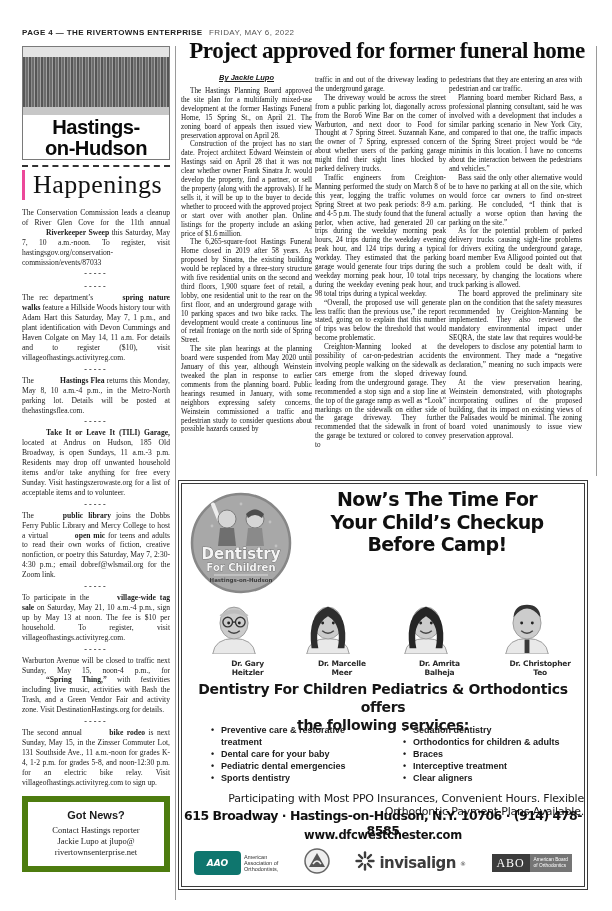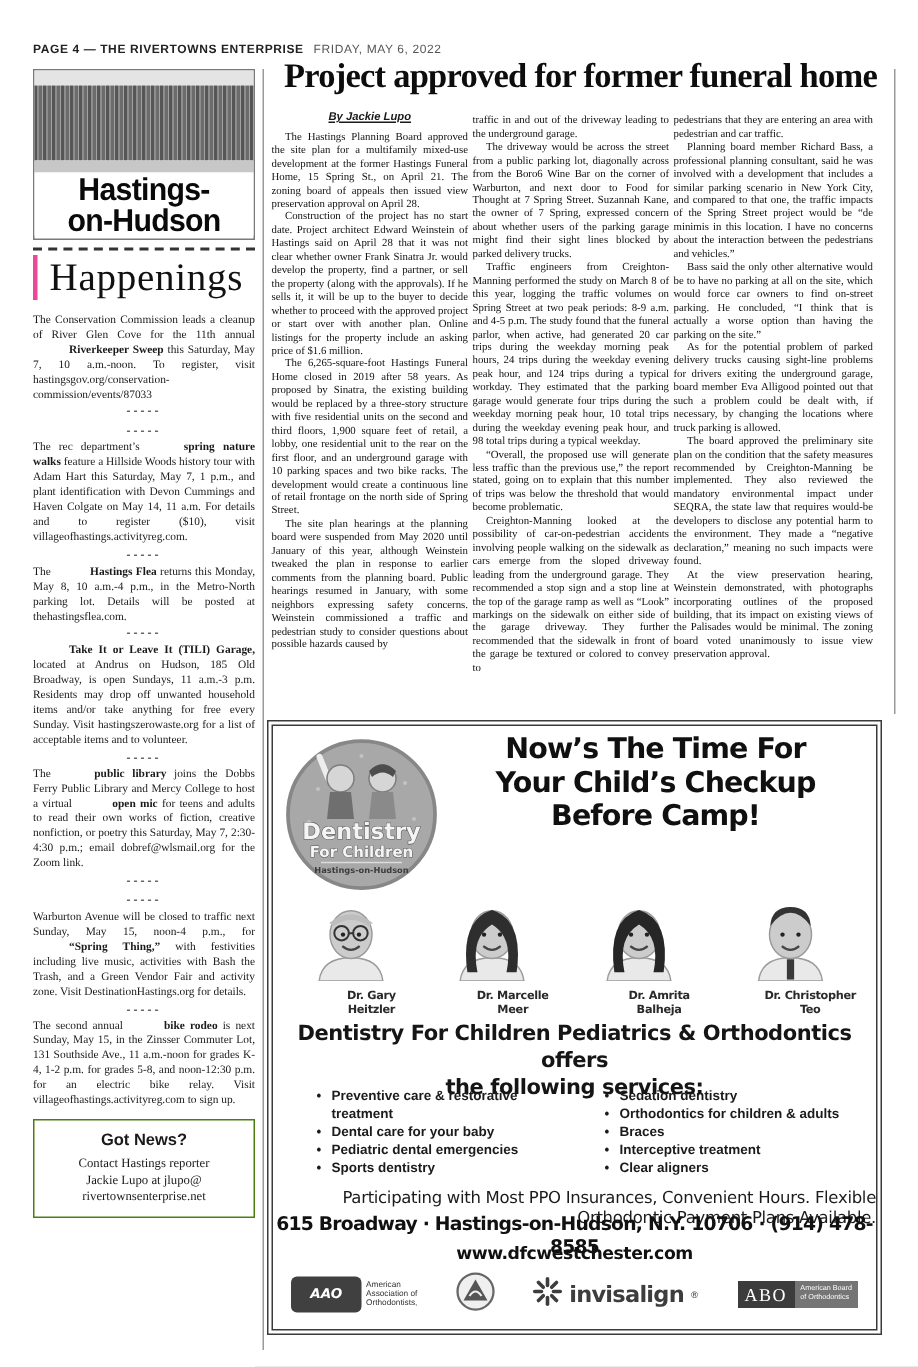--- a/index.html
+++ b/index.html
@@ -26,21 +26,21 @@
   .photo .band{height:42px;background:#fff;}
   .photo .title{position:absolute;left:0;right:0;bottom:1px;text-align:center;
                 font-family:"Liberation Sans",sans-serif;font-weight:bold;font-size:21px;
                 line-height:21px;letter-spacing:-.5px;color:#0a0a0a;transform:scaleX(.96);}
   .dashline{border-top:2px dashed #333;margin:5px 0 3px;}
   .happenings{font-size:26px;line-height:30px;border-left:3px solid #ec4899;padding-left:8px;
               margin:0 0 8px;font-weight:400;letter-spacing:.5px;color:#111;}
   .sb-item{font-size:7.6px;line-height:9.9px;text-align:justify;margin:0;}
   .sb-item .b{font-weight:bold;margin-left:24px;}
   .sb-sep{text-align:center;font-weight:bold;font-size:8px;letter-spacing:2px;line-height:13px;color:#222;}
-  .gotnews{border:1px solid #4d7c0f;margin-top:8px;padding:7px 4px 8px;text-align:center;}
+  .gotnews{border:6px solid #4d7c0f;margin-top:8px;padding:7px 4px 8px;text-align:center;}
   .gn-title{font-family:"Liberation Sans",sans-serif;font-weight:bold;font-size:11px;margin-bottom:4px;}
   .gn-lines{font-size:8.5px;line-height:11px;}
 
   
   .headline{position:absolute;left:180px;top:38px;width:414px;text-align:center;
             font-weight:bold;font-size:23px;letter-spacing:-.5px;color:#0d0d0d;}
   .byline{position:absolute;left:181px;top:73px;width:131px;text-align:center;
           font-family:"Liberation Sans",sans-serif;font-weight:bold;font-size:7.5px;
           text-decoration:underline;font-style:italic;}
   .article-col{position:absolute;width:131px;font-size:7.2px;line-height:8.9px;
@@ -73,21 +73,21 @@
   .services li::before{content:"\2022";position:absolute;left:1px;}
   .participating{position:absolute;left:0;top:308px;width:100%;text-align:right;font-weight:normal;
                  font-size:11px;letter-spacing:-.2px;color:#1b1b1b;}
   .address{position:absolute;left:0;top:324px;width:100%;text-align:center;font-weight:bold;
            font-size:12.5px;letter-spacing:-.5px;color:#111;}
   .website{position:absolute;left:0;top:344px;width:100%;text-align:center;font-weight:bold;
            font-size:11.5px;letter-spacing:-.3px;color:#111;}
   .ad-logos{position:absolute;left:12px;top:364px;width:378px;display:flex;align-items:center;
             justify-content:space-between;}
   .aao{display:flex;align-items:center;gap:3px;}
-  .aao-box{width:47px;height:24px;background:#404040;border-radius:4px;color:#fff;font-weight:bold;
+  .aao-box{width:47px;height:24px;background:#0f766e;border-radius:4px;color:#fff;font-weight:bold;
            font-style:italic;font-size:9px;display:flex;align-items:center;justify-content:center;}
   .aao-text{font-family:"Liberation Sans",sans-serif;font-size:5.5px;line-height:6px;color:#333;}
   .inv{display:flex;align-items:center;gap:4px;}
   .inv-word{font-size:15px;font-weight:bold;color:#3d3d3d;letter-spacing:-.5px;}
   .inv-mark{font-size:6px;color:#3d3d3d;vertical-align:top;}
   .abo{display:flex;align-items:stretch;}
   .abo-box{background:#3c3c3c;color:#fff;font-family:"Liberation Serif",serif;font-size:12px;
            letter-spacing:1px;display:flex;align-items:center;justify-content:center;
            width:38px;height:18px;}
   .abo-text{background:#757575;color:#fff;font-family:"Liberation Sans",sans-serif;font-size:4.8px;
@@ -124,20 +124,21 @@
         <div class="sb-sep">-----</div>
         <div class="sb-sep">-----</div>
         <p class="sb-item"><span>The rec department’s </span><span class="b">spring nature walks</span><span> feature a Hillside Woods history tour with Adam Hart this Saturday, May 7, 1 p.m., and plant identification with Devon Cummings and Haven Colgate on May 14, 11 a.m. For details and to register ($10), visit villageofhastings.activityreg.com.</span></p>
         <div class="sb-sep">-----</div>
         <p class="sb-item"><span>The </span><span class="b">Hastings Flea</span><span> returns this Monday, May 8, 10 a.m.-4 p.m., in the Metro-North parking lot. Details will be posted at thehastingsflea.com.</span></p>
         <div class="sb-sep">-----</div>
         <p class="sb-item"><span class="b">Take It or Leave It (TILI) Garage,</span><span> located at Andrus on Hudson, 185 Old Broadway, is open Sundays, 11 a.m.-3 p.m. Residents may drop off unwanted household items and/or take anything for free every Sunday. Visit hastingszerowaste.org for a list of acceptable items and to volunteer.</span></p>
         <div class="sb-sep">-----</div>
         <p class="sb-item"><span>The </span><span class="b">public library</span><span> joins the Dobbs Ferry Public Library and Mercy College to host a virtual </span><span class="b">open mic</span><span> for teens and adults to read their own works of fiction, creative nonfiction, or poetry this Saturday, May 7, 2:30-4:30 p.m.; email dobref@wlsmail.org for the Zoom link.</span></p>
         <div class="sb-sep">-----</div>
+        <p class="sb-item"><span>To participate in the </span><span class="b">village-wide tag sale</span><span> on Saturday, May 21, 10 a.m.-4 p.m., sign up by May 13 at noon. The fee is $10 per household. To register, visit villageofhastings.activityreg.com.</span></p>
         <div class="sb-sep">-----</div>
         <p class="sb-item"><span>Warburton Avenue will be closed to traffic next Sunday, May 15, noon-4 p.m., for </span><span class="b">“Spring Thing,”</span><span> with festivities including live music, activities with Bash the Trash, and a Green Vendor Fair and activity zone. Visit DestinationHastings.org for details.</span></p>
         <div class="sb-sep">-----</div>
         <p class="sb-item"><span>The second annual </span><span class="b">bike rodeo</span><span> is next Sunday, May 15, in the Zinsser Commuter Lot, 131 Southside Ave., 11 a.m.-noon for grades K-4, 1-2 p.m. for grades 5-8, and noon-12:30 p.m. for an electric bike relay. Visit villageofhastings.activityreg.com to sign up.</span></p>
       </div>
     <div class="gotnews">
       <div class="gn-title">Got News?</div>
       <div class="gn-lines">
           <div>Contact Hastings reporter</div>
           <div>Jackie Lupo at jlupo@</div>

